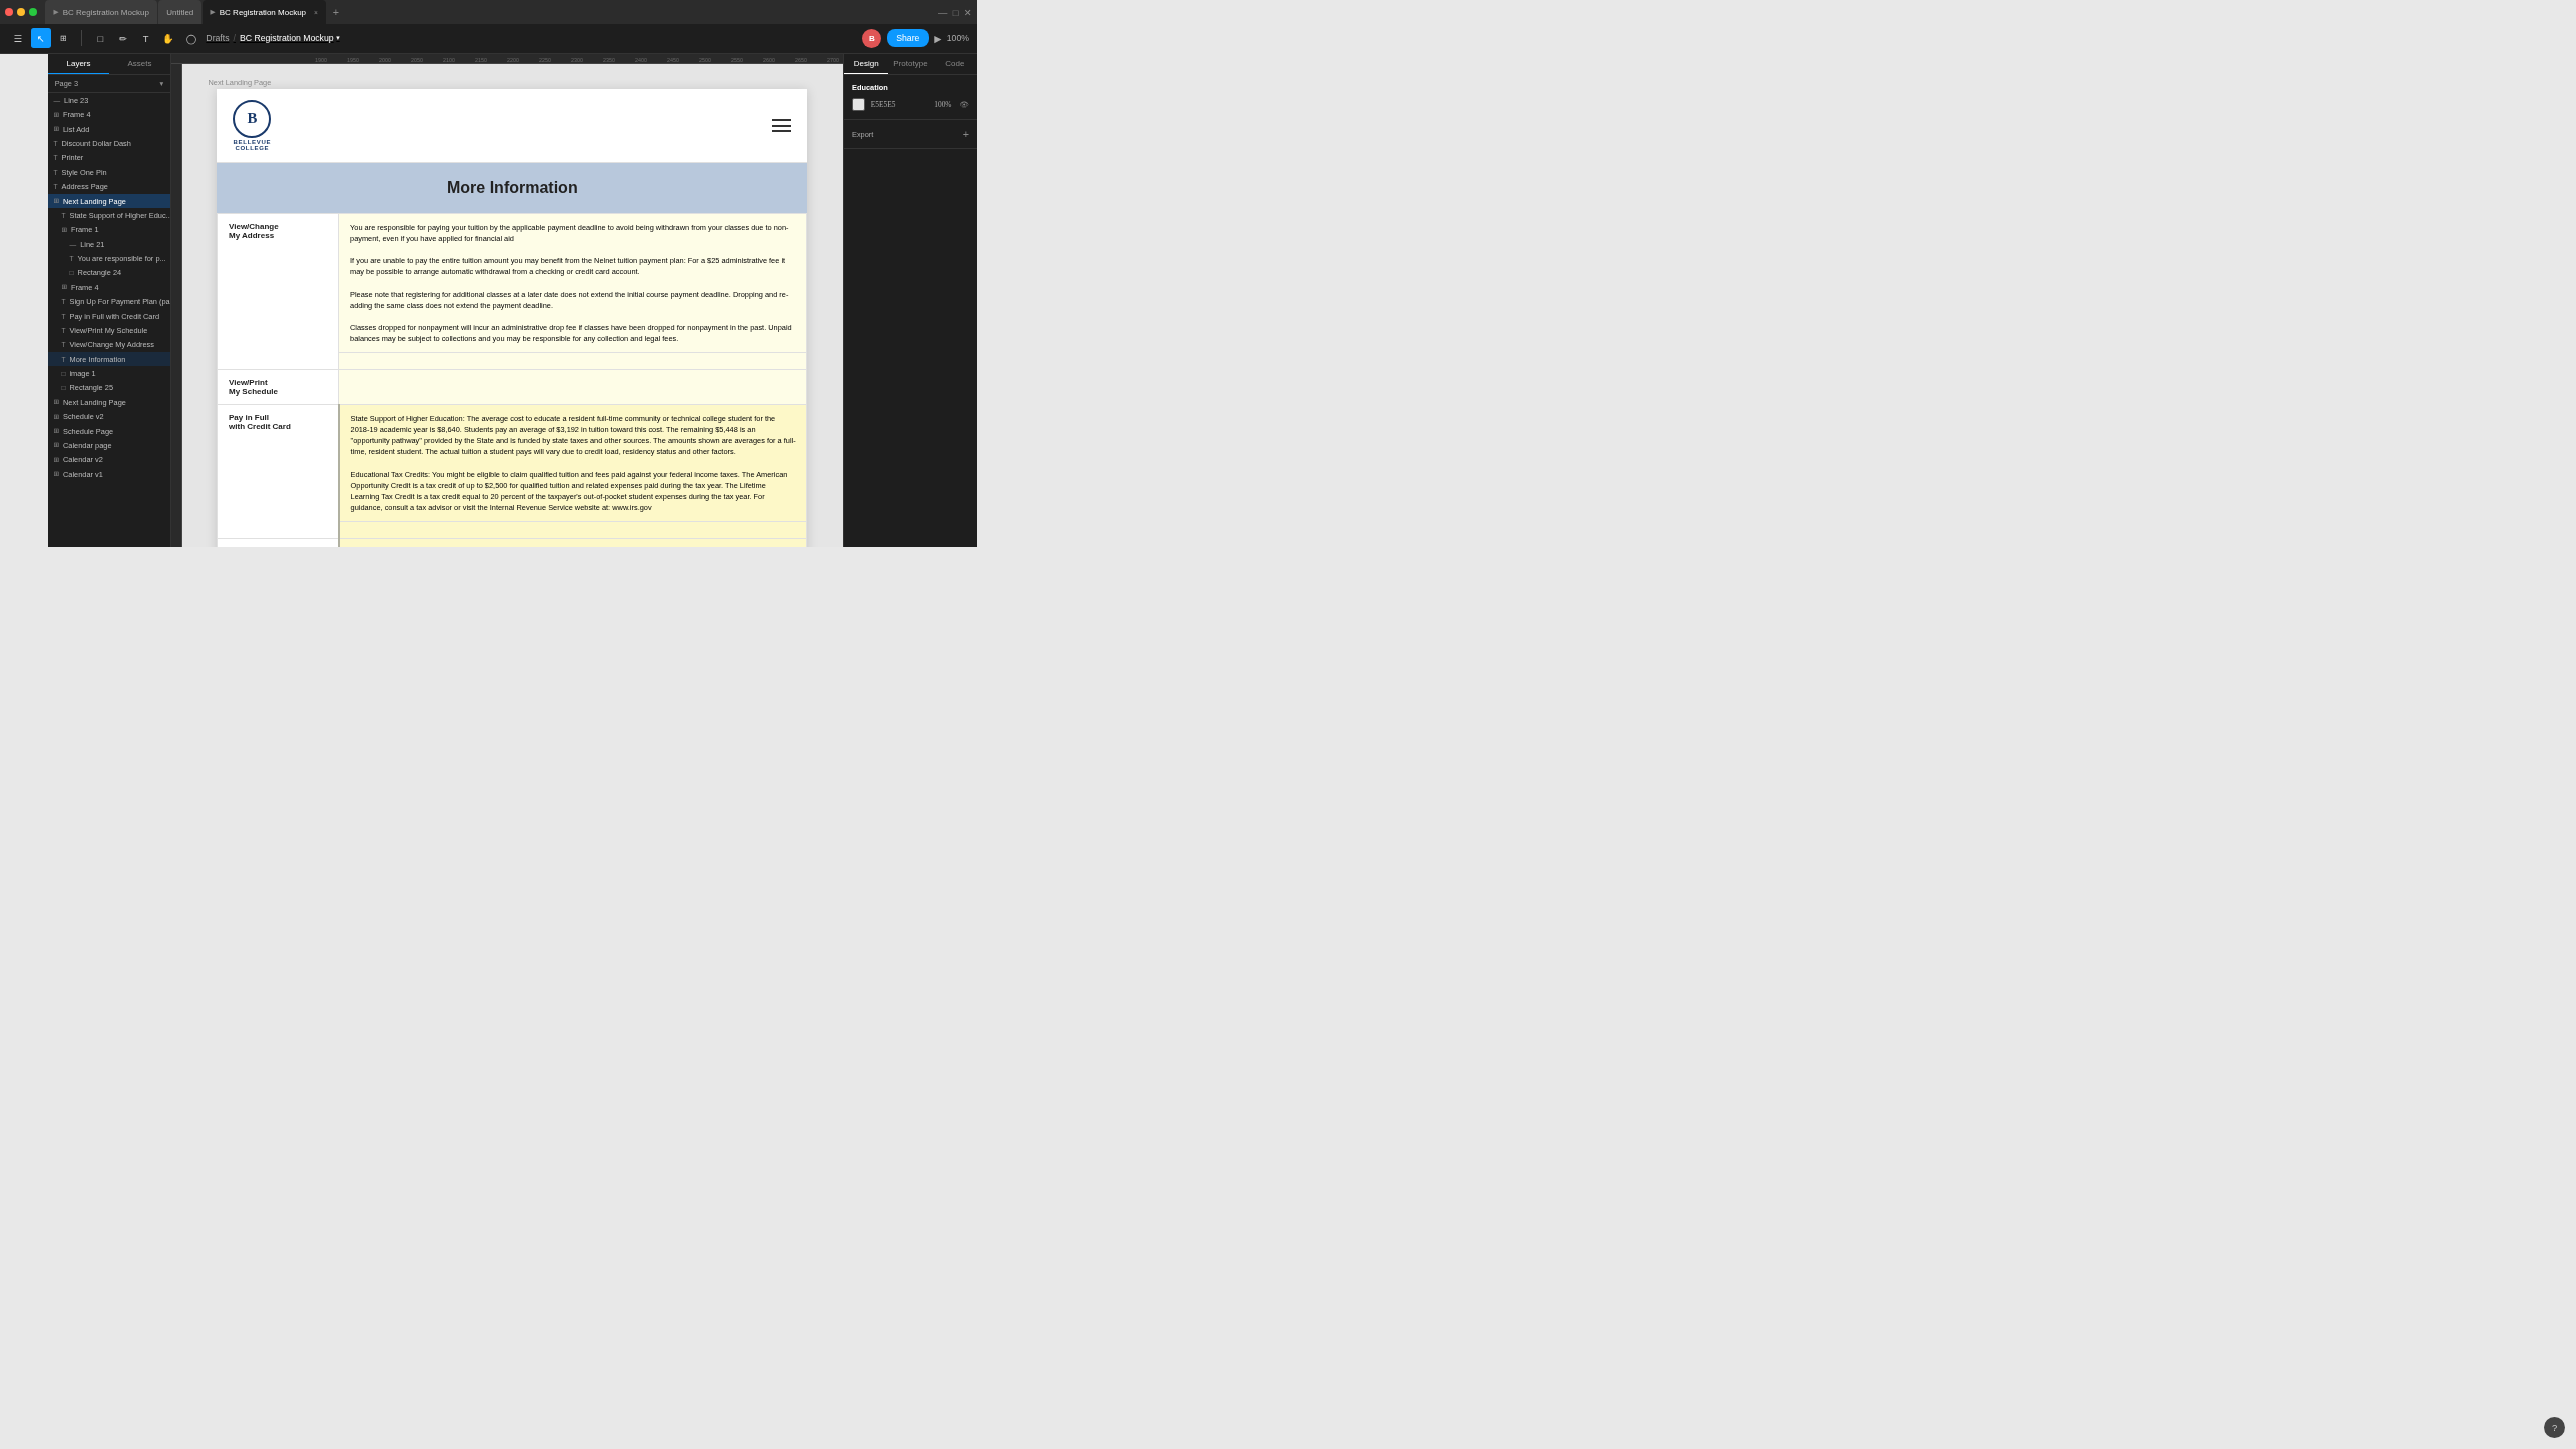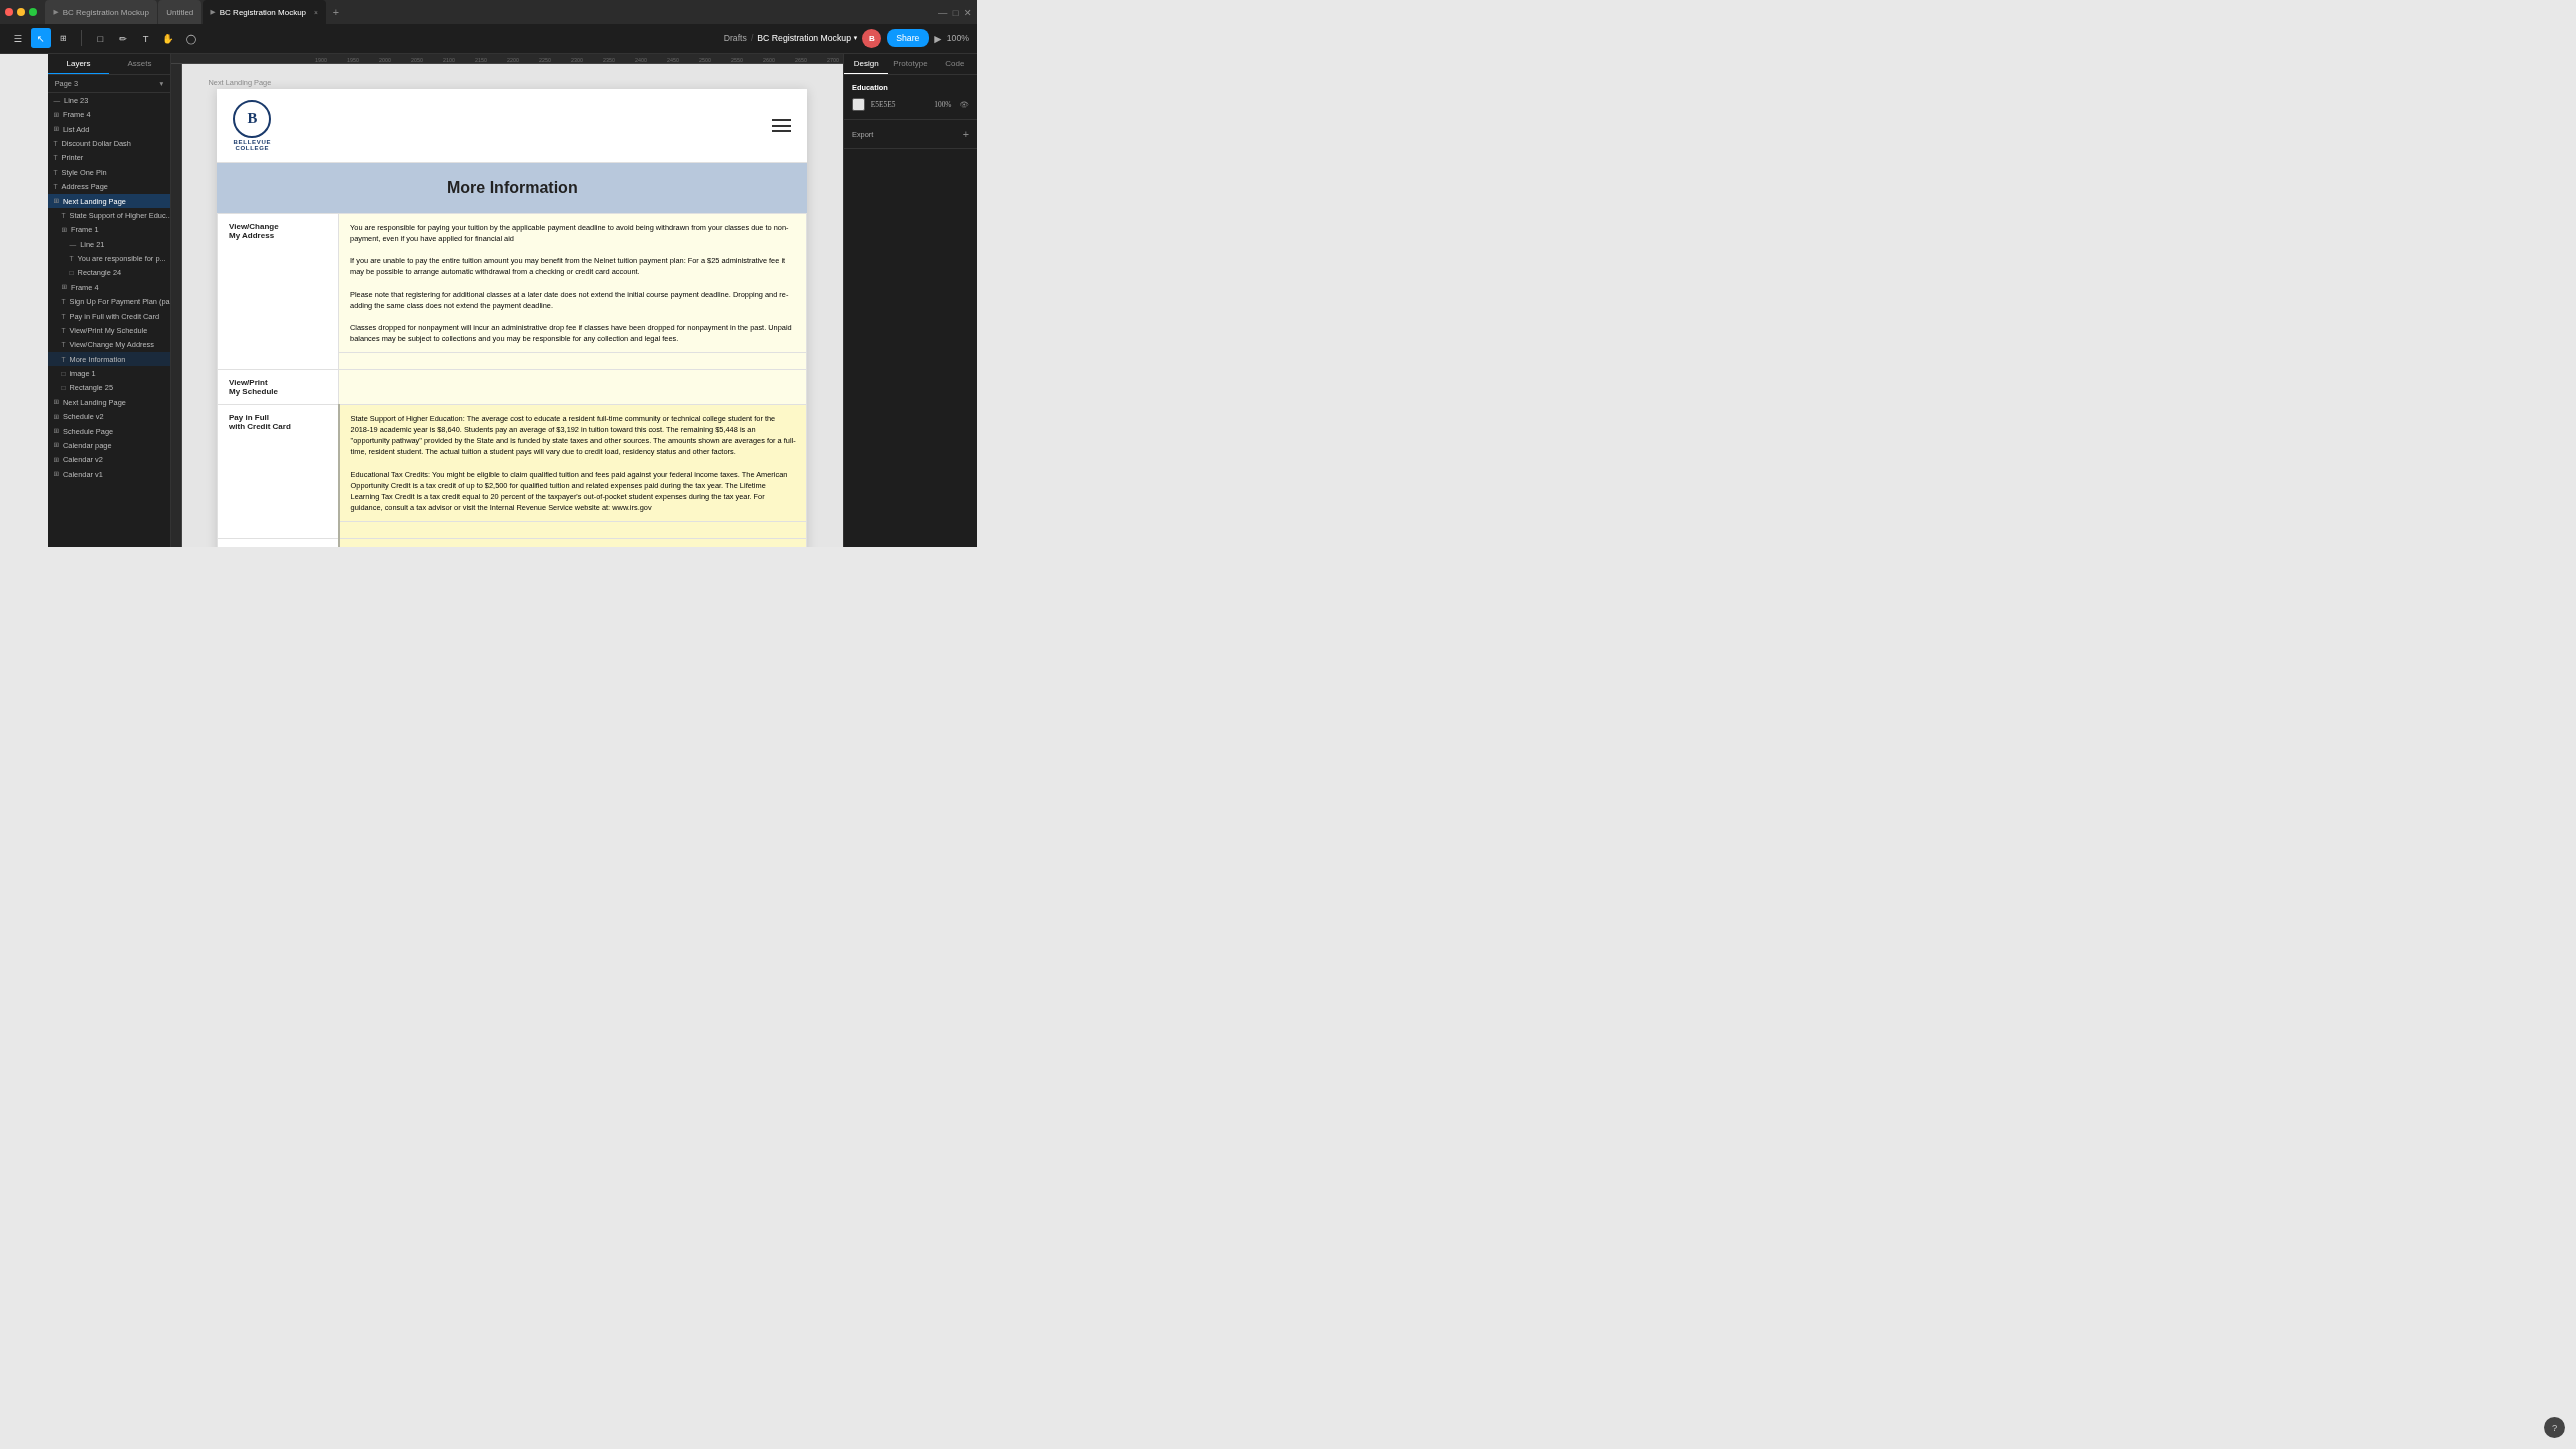--- a/index.html
+++ b/index.html
@@ -34,21 +34,21 @@
       padding: 0 8px; gap: 5.4px; border-bottom: 0.7px solid #333;
     }
     .tool-group { display: flex; align-items: center; gap: 2.7px; }
     .tool-btn {
       width: 20px; height: 20px; display: flex; align-items: center; justify-content: center;
       border-radius: 2.7px; cursor: pointer; color: #ccc; font-size: 9.4px;
       background: transparent; border: none;
     }
     .tool-btn.active { background: #0d99ff; color: #fff; }
     .tool-separator { width: 0.7px; height: 16px; background: #444; margin: 0 2.7px; }
-    .toolbar-center { flex: 1; display: flex; align-items: center; justify-content: flex-end; gap: 4px; }
+    .toolbar-center { flex: 1; display: flex; align-items: center; justify-content: flex-start; gap: 4px; text-decoration: underline; }
     .breadcrumb { display: flex; align-items: center; gap: 4px; color: #aaa; font-size: 8.7px; }
     .breadcrumb .current { color: #fff; display: flex; align-items: center; gap: 2.7px; cursor: pointer; }
     .toolbar-right { display: flex; align-items: center; gap: 5.4px; }
     .avatar { width: 19px; height: 19px; border-radius: 50%; background: #e05555; display: flex; align-items: center; justify-content: center; color: #fff; font-size: 8px; font-weight: bold; }
     .share-btn { background: #0d99ff; color: #fff; border: none; border-radius: 8px; padding: 4px 9.4px; font-size: 8.7px; cursor: pointer; }
     .zoom-label { color: #aaa; font-size: 8.7px; }
     .play-btn { color: #aaa; font-size: 9.4px; cursor: pointer; }
 
     
     .main { display: flex; height: calc(547px - 54px); }

